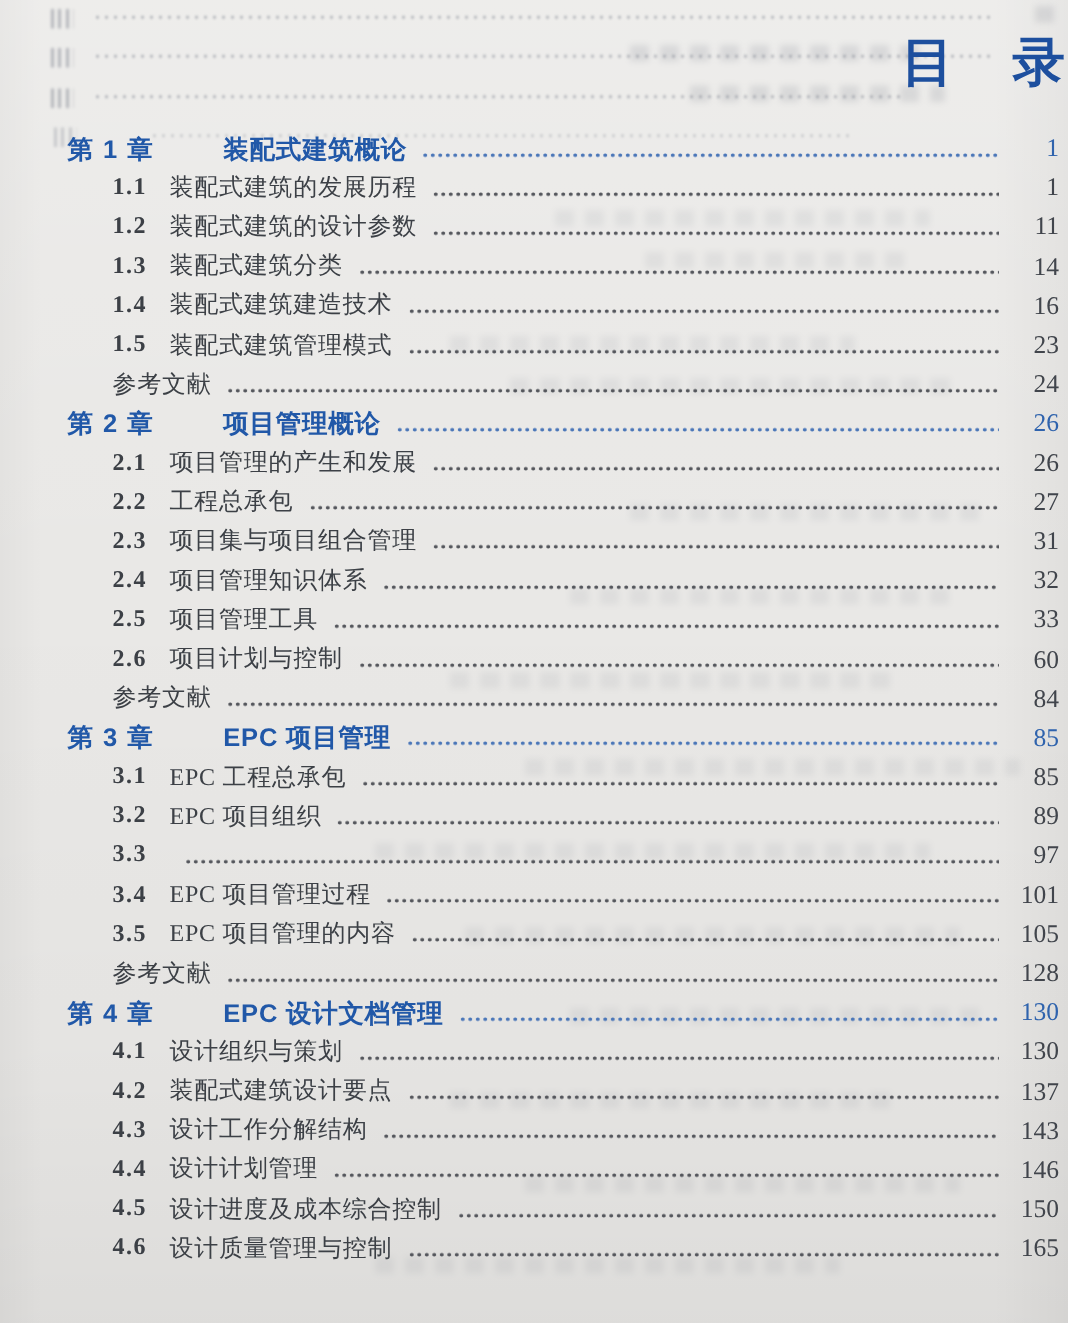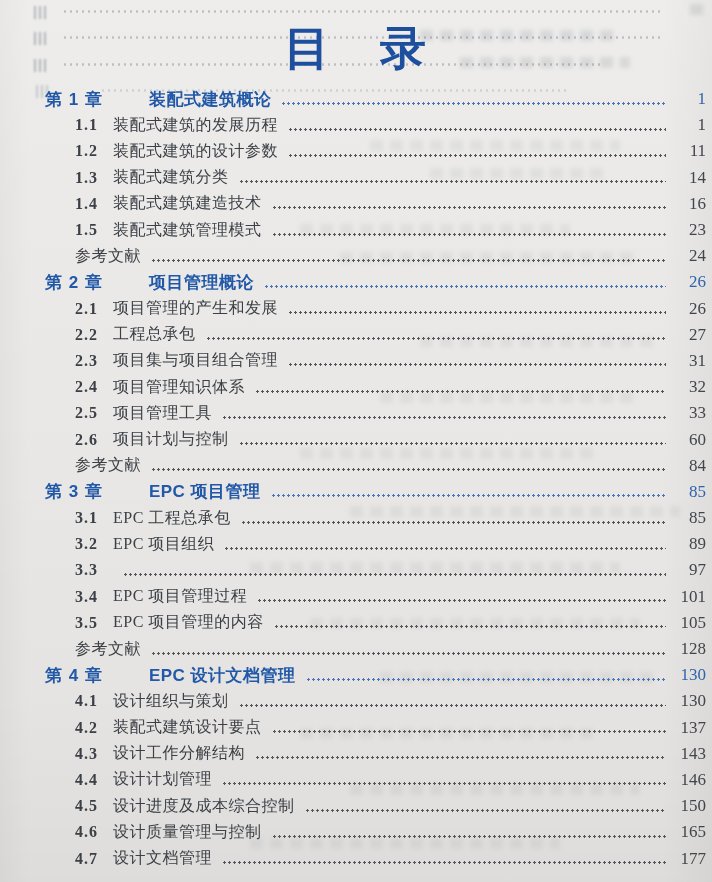--- a/index.html
+++ b/index.html
@@ -28,22 +28,22 @@
   }
   .ghost-text{
     position:absolute;height:11px;filter:blur(2.2px);
     background:repeating-linear-gradient(90deg, #6d7380 0 13px, rgba(0,0,0,0) 13px 20px);
   }
   .ghost-top{opacity:.16;}
   .ghost-mid{opacity:.09;}
   
   .title{
     position:absolute;top:18px;left:0;width:100%;z-index:2;
-    margin:0;text-align:center;
-    font-size:46px;font-weight:bold;letter-spacing:2px;
+    margin:0;text-align:right;
+    font-size:35px;font-weight:bold;letter-spacing:2px;
     color:#1d4f9e;
   }
   
   .toc{position:absolute;top:86px;left:45px;right:6px;z-index:2;}
   .row{height:26.2px;display:flex;align-items:center;white-space:nowrap;}
   .chapter-row{color:#2158a8;font-weight:bold;font-size:17px;
     font-family:"Liberation Sans","DejaVu Sans",sans-serif;}
   .item-row{color:#3c4046;font-size:16px;padding-left:30px;}
   .ch-num{letter-spacing:1px;margin-right:12px;}
   .ch-title{letter-spacing:.5px;margin-left:34px;}
@@ -267,21 +267,15 @@
         <span class="item-title">设计进度及成本综合控制</span>
         <span class="leader"></span>
         <span class="pagenum">150</span>
       </div>
       <div class="row item-row">
         <span class="item-num">4.6</span>
         <span class="item-title">设计质量管理与控制</span>
         <span class="leader"></span>
         <span class="pagenum">165</span>
       </div>
-      <div class="row item-row">
-        <span class="item-num">4.7</span>
-        <span class="item-title">设计文档管理</span>
-        <span class="leader"></span>
-        <span class="pagenum">177</span>
-      </div>
     </div>
 
 </div>
 
 </body></html>

